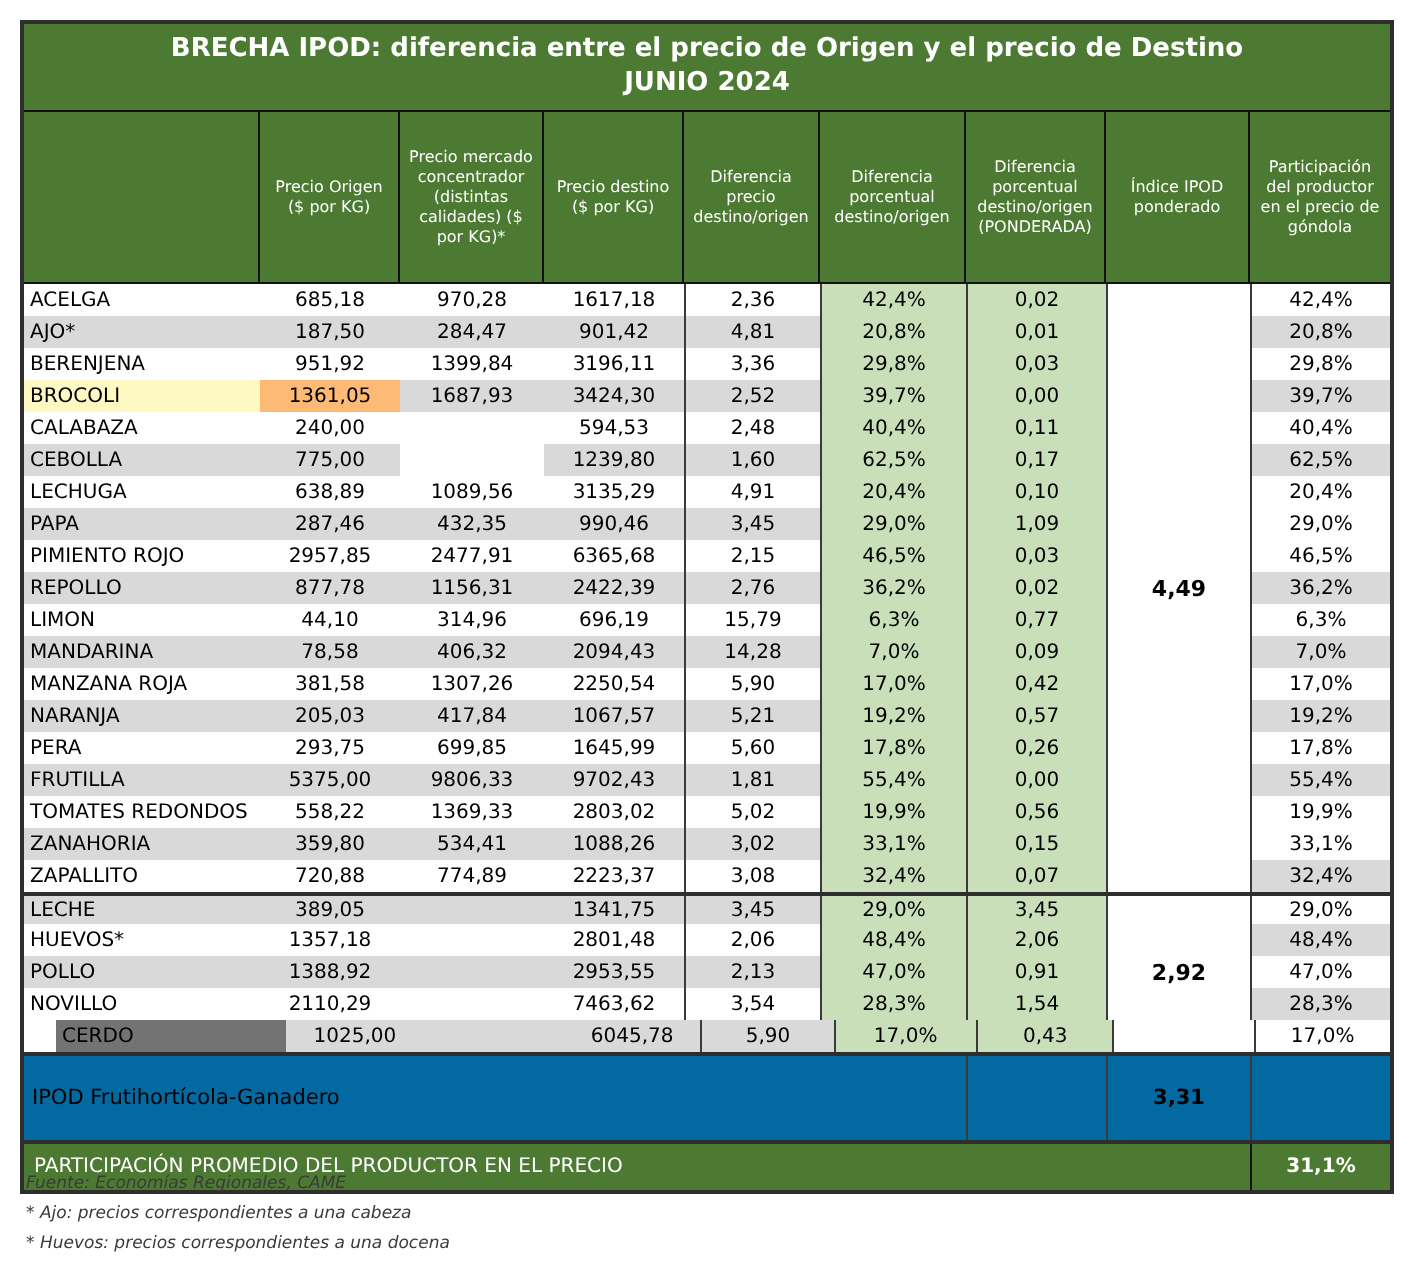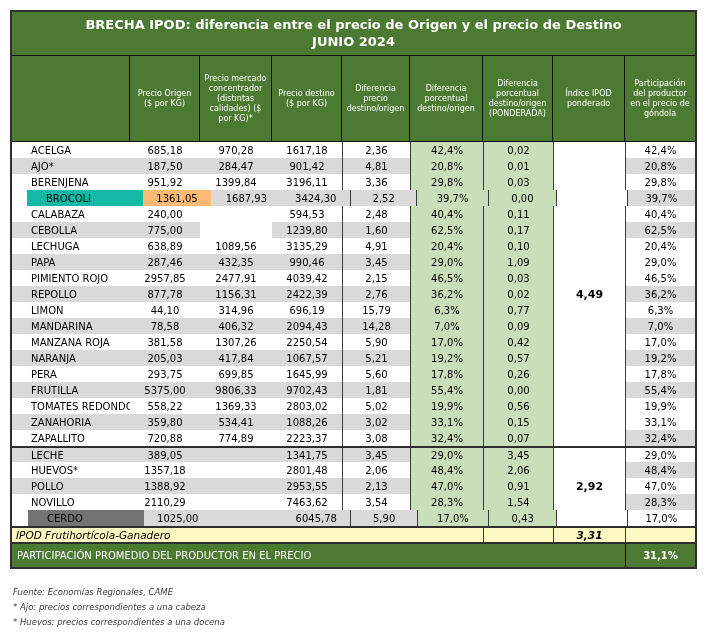--- a/index.html
+++ b/index.html
@@ -35,28 +35,27 @@
   
   .c0{width:118px;} .c1{width:70px;} .c2{width:72px;} .c3{width:70px;}
   .c4{width:68px;} .c5{width:73px;} .c6{width:70px;} .c7{width:72px;} .c8{width:70px;}
   .tbody{border-top:1px solid #111;}
   .row{display:flex;height:16px;box-sizing:border-box;}
   .row.section-start{border-top:2px solid var(--line);}
   .cell{
     font-size:10px;display:flex;align-items:center;justify-content:center;
     box-sizing:border-box;overflow:hidden;white-space:nowrap;
   }
-  .cell.name{justify-content:flex-start;padding-left:19px;}
+  .cell.name{justify-content:flex-start;padding-left:3px;}
   .bl{border-left:1px solid var(--thin);}
   .greenbg{background:var(--lgreen);}
   .ipod-val{font-weight:bold;font-size:11px;}
   .ipod-row{
-    display:flex;height:16px;box-sizing:border-box;background:#fef9c3;
+    display:flex;height:44px;box-sizing:border-box;background:#0369a1;
     border-top:2px solid var(--line);
-    font-style:italic;
   }
   .ipod-row .cell{font-size:10.5px;}
   .ipod-label{width:471px;justify-content:flex-start;padding-left:4px;}
   .banner{
     display:flex;height:25px;box-sizing:border-box;background:var(--green);
     border-top:2px solid var(--line);color:#fff;
   }
   .banner .cell{font-size:10px;}
   .banner-label{width:613px;justify-content:flex-start;padding-left:5px;}
   .banner-val{width:70px;font-weight:bold;border-left:1.5px solid #111;}
@@ -117,21 +116,21 @@
           <div class="cell c1" style="background: rgb(255, 255, 255);">951,92</div>
           <div class="cell c2" style="background: rgb(255, 255, 255);">1399,84</div>
           <div class="cell c3" style="background: rgb(255, 255, 255);">3196,11</div>
           <div class="cell c4 bl" style="background: rgb(255, 255, 255);">3,36</div>
           <div class="cell c5 bl greenbg">29,8%</div>
           <div class="cell c6 bl greenbg">0,03</div>
           <div class="cell c7 bl" style="background: rgb(255, 255, 255);"></div>
           <div class="cell c8 bl" style="background: rgb(255, 255, 255);">29,8%</div>
         </div>
         <div class="row">
-          <div class="cell c0 name" style="background: #14b8a6; margin-left: 15px;">BROCOLI</div>
+          <div class="cell c0 name" style="background: #fef9c3;">BROCOLI</div>
           <div class="cell c1" style="background: #fdba74;">1361,05</div>
           <div class="cell c2" style="background: rgb(217, 217, 217);">1687,93</div>
           <div class="cell c3" style="background: rgb(217, 217, 217);">3424,30</div>
           <div class="cell c4 bl" style="background: rgb(217, 217, 217);">2,52</div>
           <div class="cell c5 bl greenbg">39,7%</div>
           <div class="cell c6 bl greenbg">0,00</div>
           <div class="cell c7 bl" style="background: rgb(255, 255, 255);"></div>
           <div class="cell c8 bl" style="background: rgb(217, 217, 217);">39,7%</div>
         </div>
         <div class="row">
@@ -175,21 +174,21 @@
           <div class="cell c4 bl" style="background: rgb(217, 217, 217);">3,45</div>
           <div class="cell c5 bl greenbg">29,0%</div>
           <div class="cell c6 bl greenbg">1,09</div>
           <div class="cell c7 bl" style="background: rgb(255, 255, 255);"></div>
           <div class="cell c8 bl" style="background: rgb(255, 255, 255);">29,0%</div>
         </div>
         <div class="row">
           <div class="cell c0 name" style="background: rgb(255, 255, 255);">PIMIENTO ROJO</div>
           <div class="cell c1" style="background: rgb(255, 255, 255);">2957,85</div>
           <div class="cell c2" style="background: rgb(255, 255, 255);">2477,91</div>
-          <div class="cell c3" style="background: rgb(255, 255, 255);">4039,42</div>
+          <div class="cell c3" style="background: rgb(255, 255, 255);">6365,68</div>
           <div class="cell c4 bl" style="background: rgb(255, 255, 255);">2,15</div>
           <div class="cell c5 bl greenbg">46,5%</div>
           <div class="cell c6 bl greenbg">0,03</div>
           <div class="cell c7 bl" style="background: rgb(255, 255, 255);"></div>
           <div class="cell c8 bl" style="background: rgb(255, 255, 255);">46,5%</div>
         </div>
         <div class="row">
           <div class="cell c0 name" style="background: rgb(217, 217, 217);">REPOLLO</div>
           <div class="cell c1" style="background: rgb(217, 217, 217);">877,78</div>
           <div class="cell c2" style="background: rgb(217, 217, 217);">1156,31</div>

